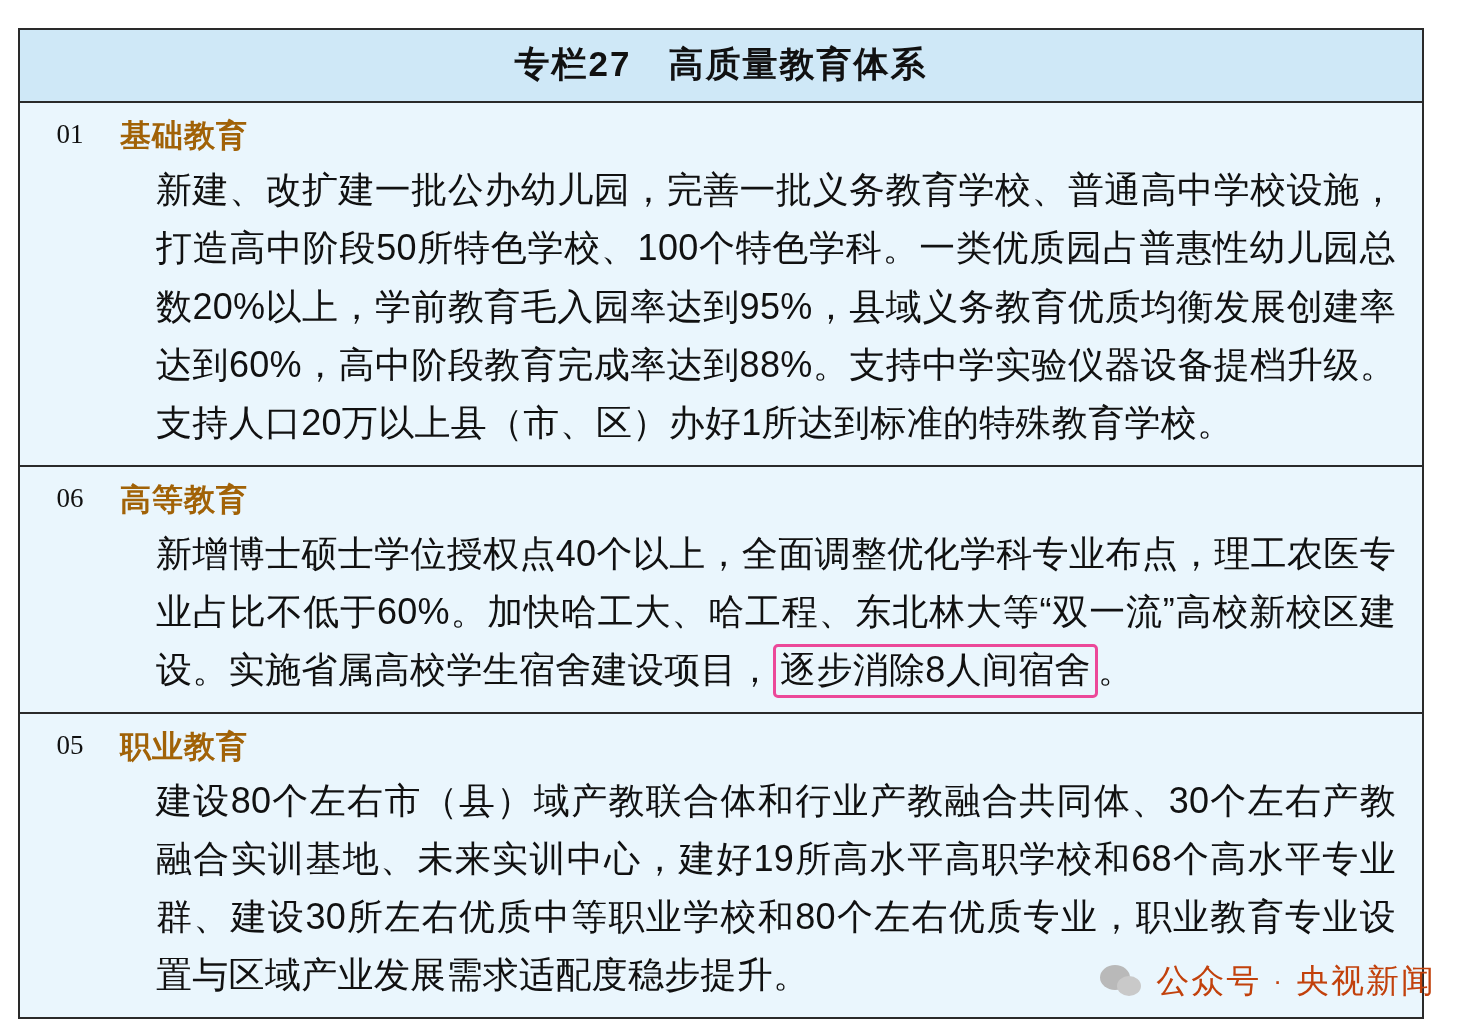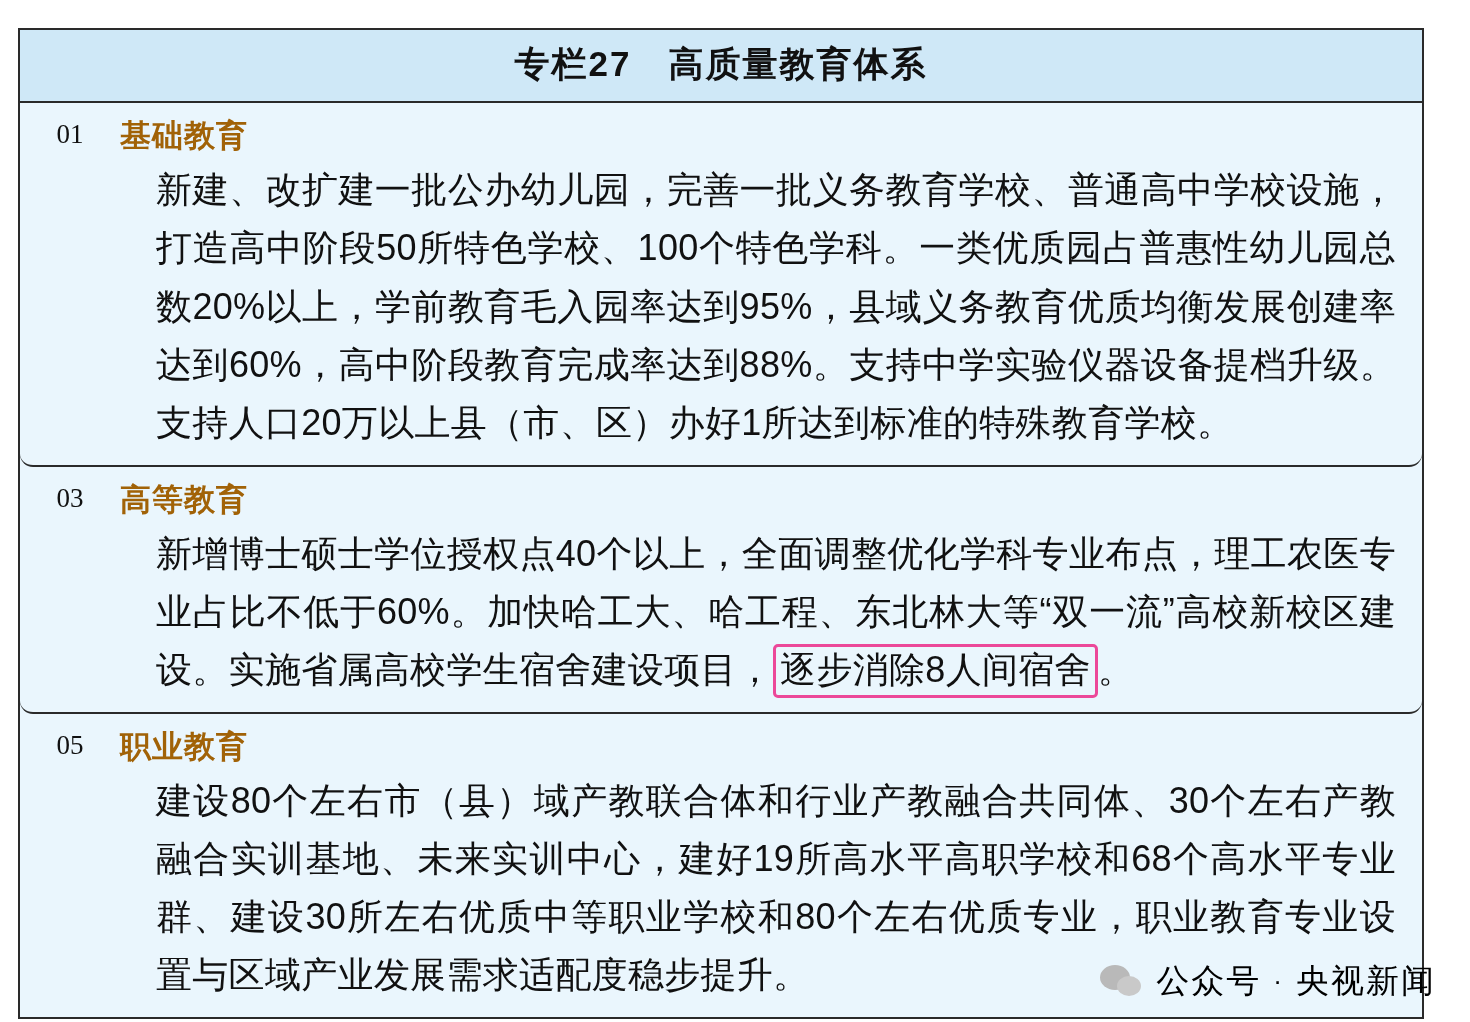--- a/index.html
+++ b/index.html
@@ -35,21 +35,20 @@
     color: #111;
     padding: 11px 0 13px 0;
     font-family: "Liberation Sans", sans-serif;
   }
 
   .row {
     display: block;
     border-bottom: 2px solid #2a2a2a;
     background: #eaf6fd;
     padding: 8px 0 12px 0;
-    border-radius: 13px;
   }
   .row:last-child {
     border-bottom: none;
   }
 
   .row-head {
     display: flex;
     align-items: flex-start;
     padding: 4px 0 2px 0;
   }
@@ -89,21 +88,21 @@
     line-height: 1.28;
   }
 
   .watermark {
     position: absolute;
     right: 34px;
     bottom: 18px;
     display: flex;
     align-items: center;
     gap: 12px;
-    color: #000000;
+    color: #c2410c;
     font-size: 33px;
     font-family: "Liberation Sans", sans-serif;
     letter-spacing: 2px;
     white-space: nowrap;
   }
   .wechat-icon {
     width: 44px;
     height: 36px;
     display: inline-block;
     position: relative;
@@ -139,21 +138,21 @@
       <div class="row-num">01</div>
       <div class="row-title">基础教育</div>
     </div>
     <div class="row-body">
       <span>新建、改扩建一批公办幼儿园，完善一批义务教育学校、普通高中学校设施，打造高中阶段50所特色学校、100个特色学科。一类优质园占普惠性幼儿园总数20%以上，学前教育毛入园率达到95%，县域义务教育优质均衡发展创建率达到60%，高中阶段教育完成率达到88%。支持中学实验仪器设备提档升级。支持人口20万以上县（市、区）办好1所达到标准的特殊教育学校。</span>
     </div>
   </div>
 
   <div class="row">
     <div class="row-head">
-      <div class="row-num">03</div>
+      <div class="row-num">06</div>
       <div class="row-title">高等教育</div>
     </div>
     <div class="row-body">
       <span>新增博士硕士学位授权点40个以上，全面调整优化学科专业布点，理工农医专业占比不低于60%。加快哈工大、哈工程、东北林大等“双一流”高校新校区建设。实施省属高校学生宿舍建设项目，</span><span class="highlight">逐步消除8人间宿舍</span><span>。</span>
     </div>
   </div>
 
   <div class="row">
     <div class="row-head">
       <div class="row-num">05</div>

